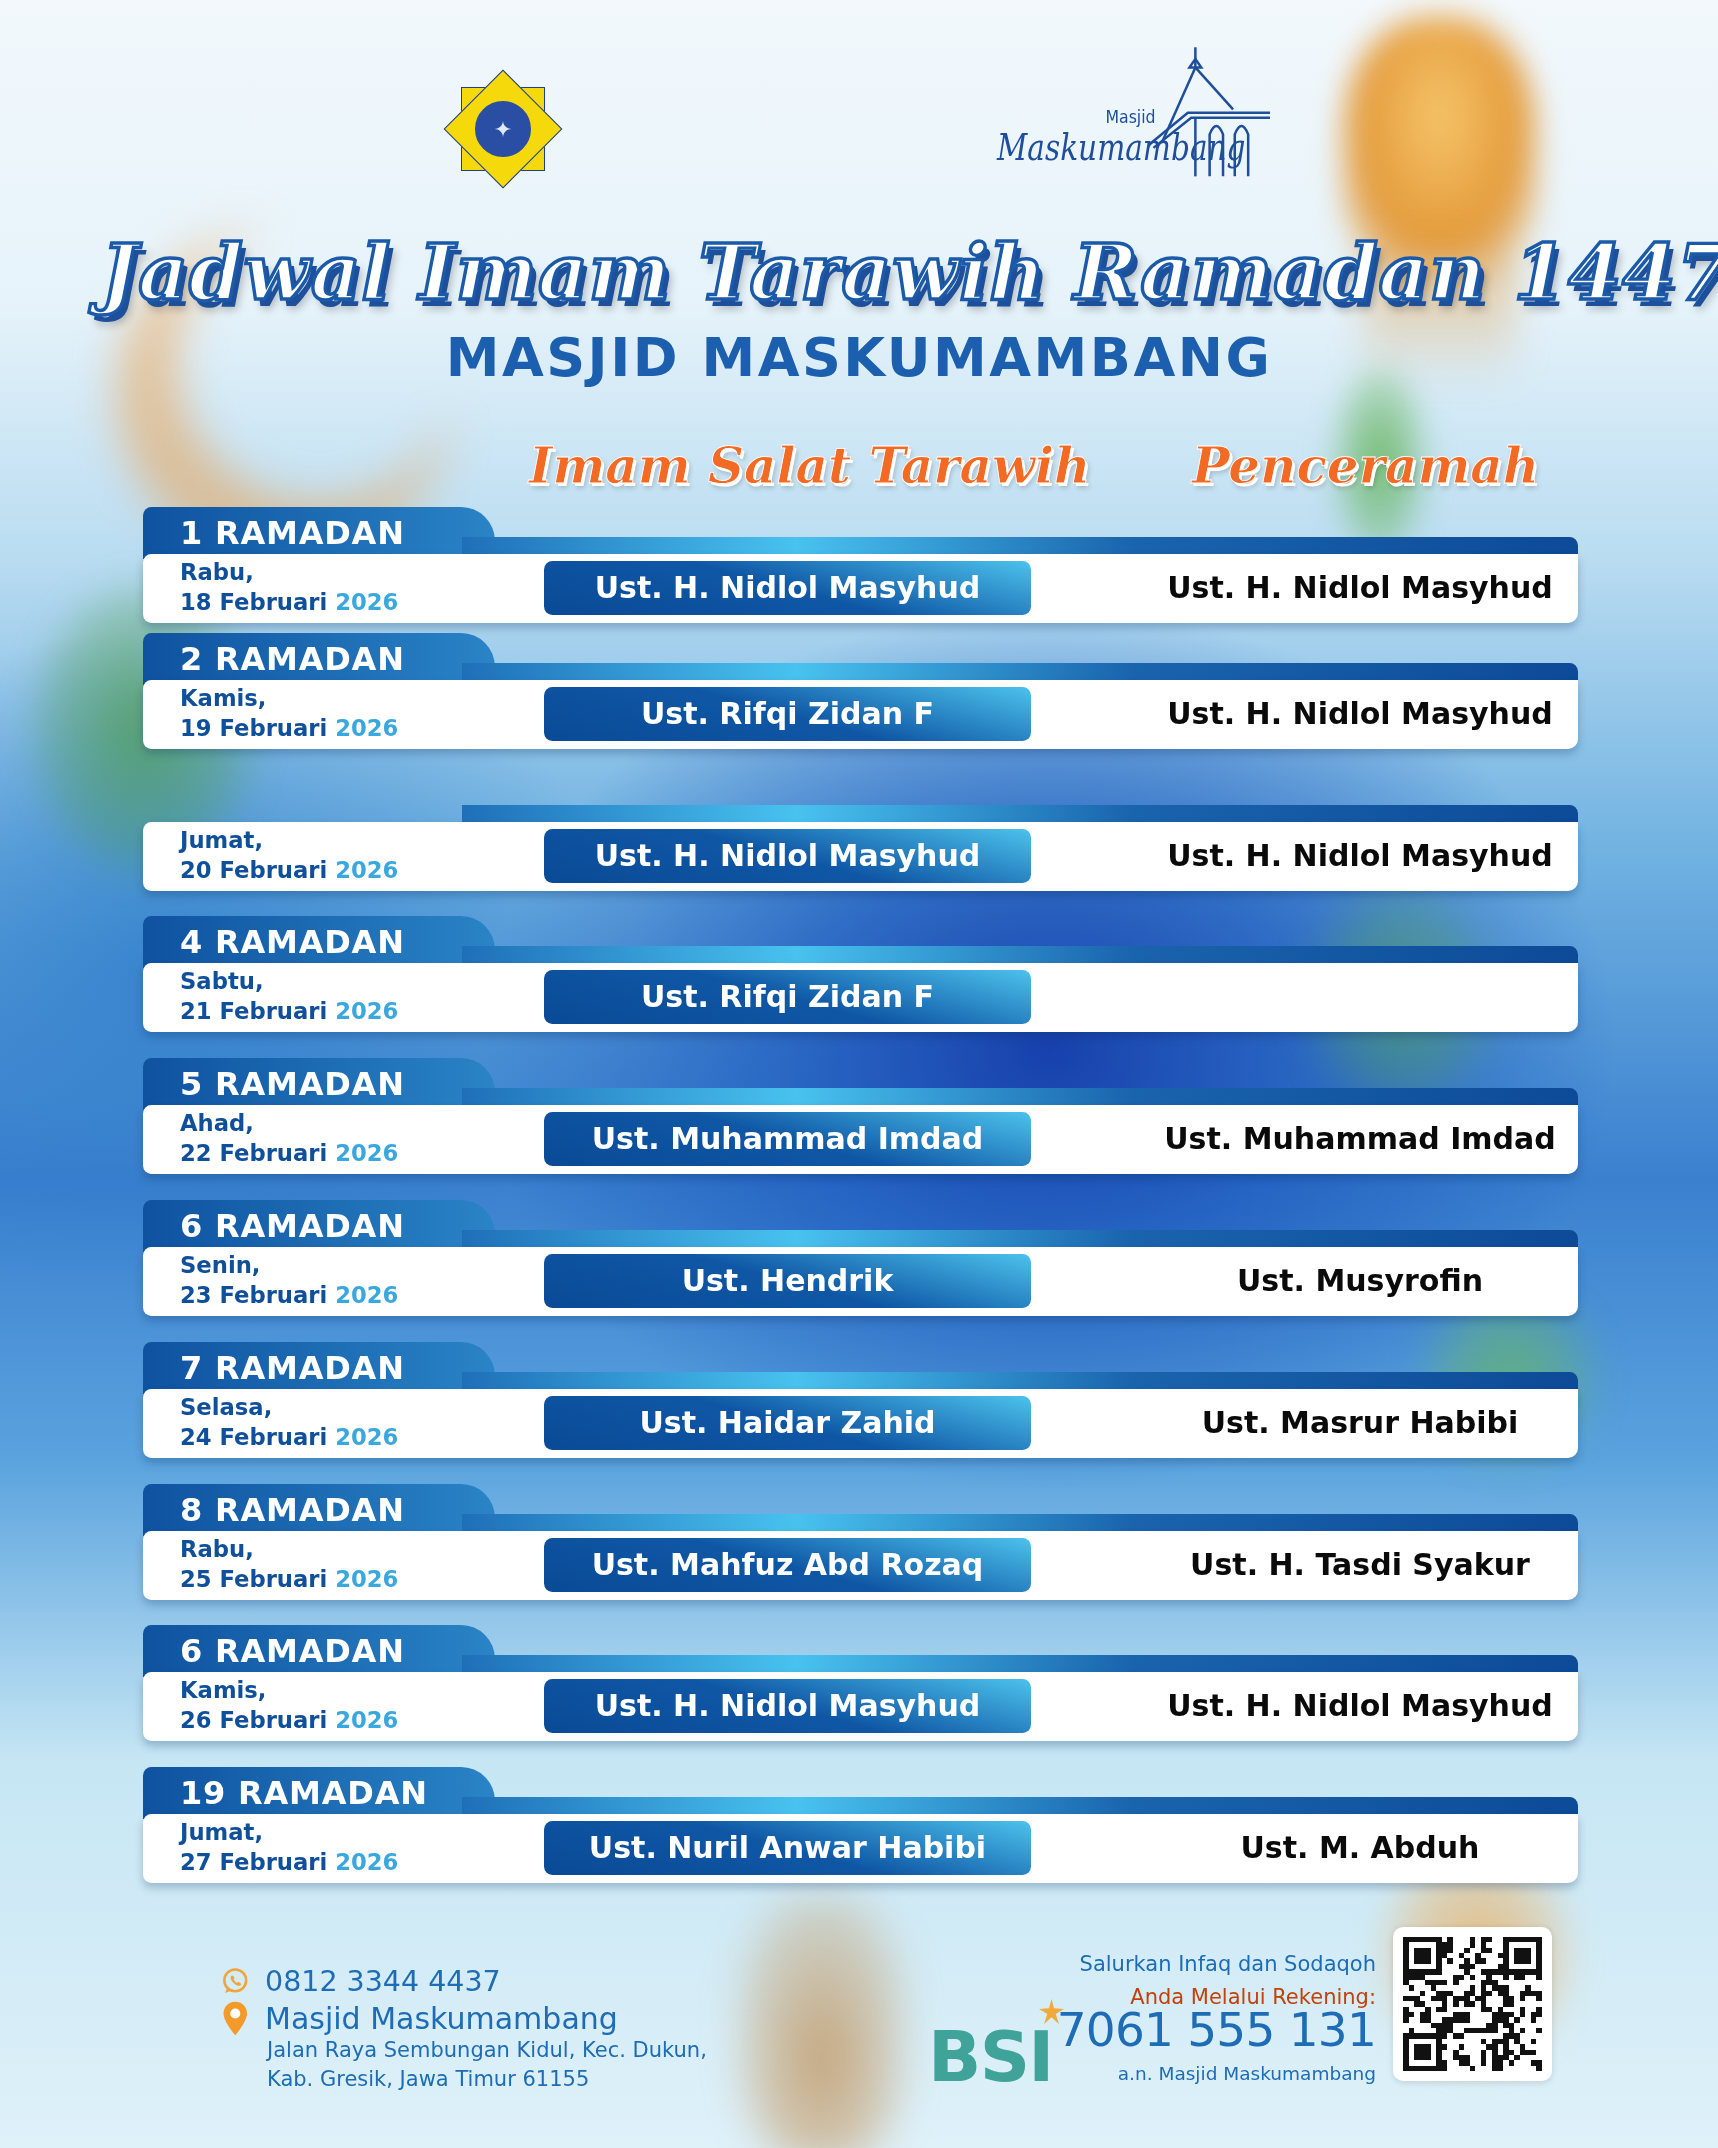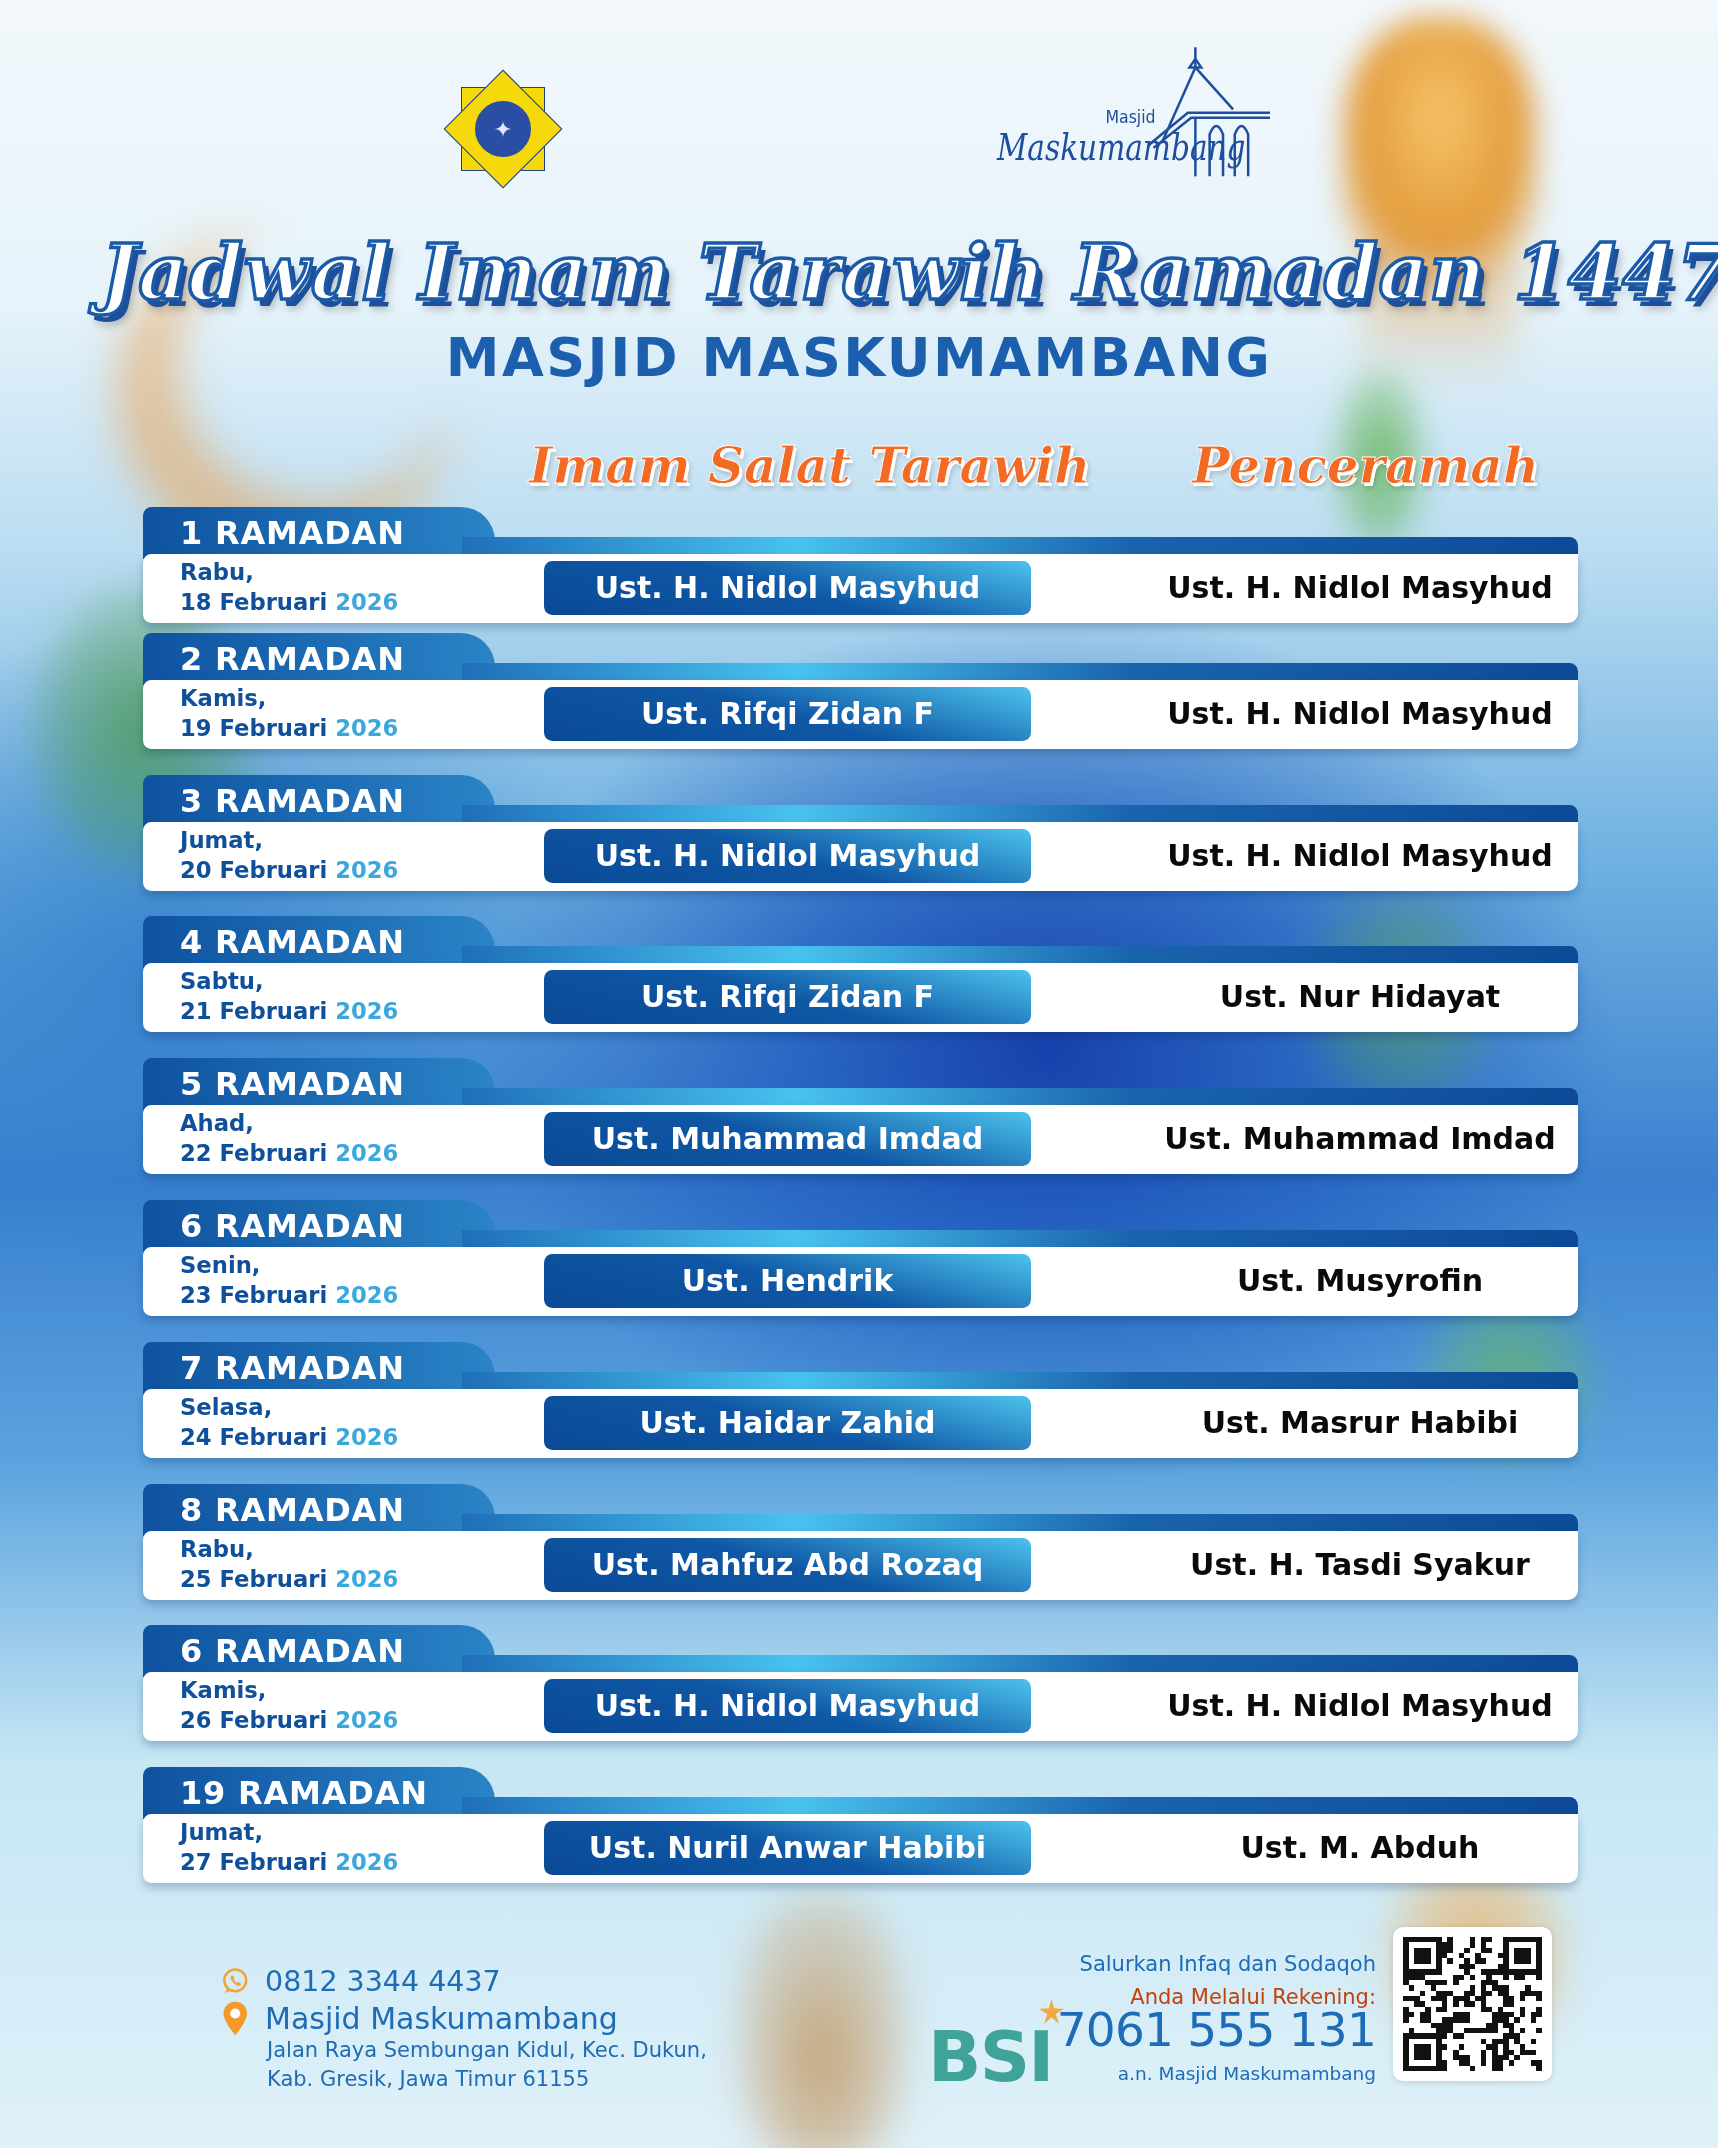--- a/index.html
+++ b/index.html
@@ -190,23 +190,20 @@
       <div class="pill">
           <span class="pill-text">Ust. Rifqi Zidan F</span>
         </div>
       <div class="speaker">
           <span class="speaker-text">Ust. H. Nidlol Masyhud</span>
         </div>
     </div>
   </div>
 
   <div class="row" style="top:284px">
-    <div class="tab">
-        <div class="tab-label">3 RAMADAN</div>
-      </div>
     <div class="accent"></div>
     <div class="card">
       <div class="day">Jumat,</div>
       <div class="date"><span>20 Februari</span> <span class="yr">2026</span></div>
       <div class="pill">
           <span class="pill-text">Ust. H. Nidlol Masyhud</span>
         </div>
       <div class="speaker">
           <span class="speaker-text">Ust. H. Nidlol Masyhud</span>
         </div>
@@ -217,23 +214,20 @@
     <div class="tab">
         <div class="tab-label">4 RAMADAN</div>
       </div>
     <div class="accent"></div>
     <div class="card">
       <div class="day">Sabtu,</div>
       <div class="date"><span>21 Februari</span> <span class="yr">2026</span></div>
       <div class="pill">
           <span class="pill-text">Ust. Rifqi Zidan F</span>
         </div>
-      <div class="speaker">
-          <span class="speaker-text">Ust. Nur Hidayat</span>
-        </div>
     </div>
   </div>
 
   <div class="row" style="top:567px">
     <div class="tab">
         <div class="tab-label">5 RAMADAN</div>
       </div>
     <div class="accent"></div>
     <div class="card">
       <div class="day">Ahad,</div>

